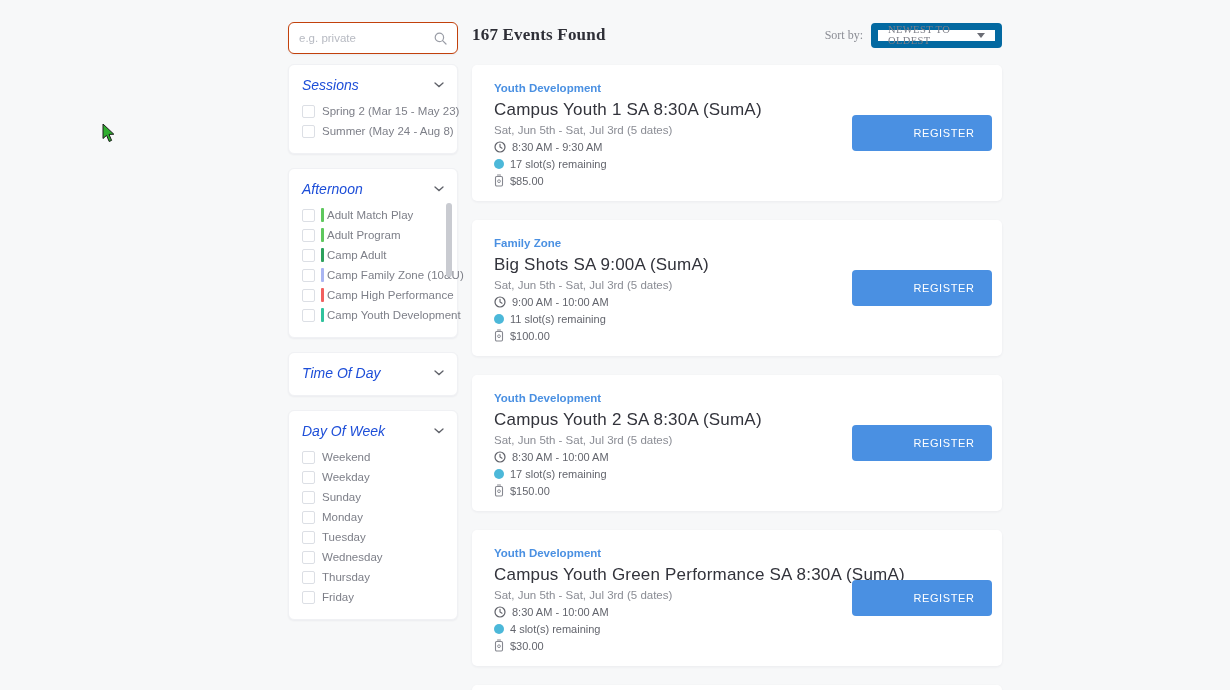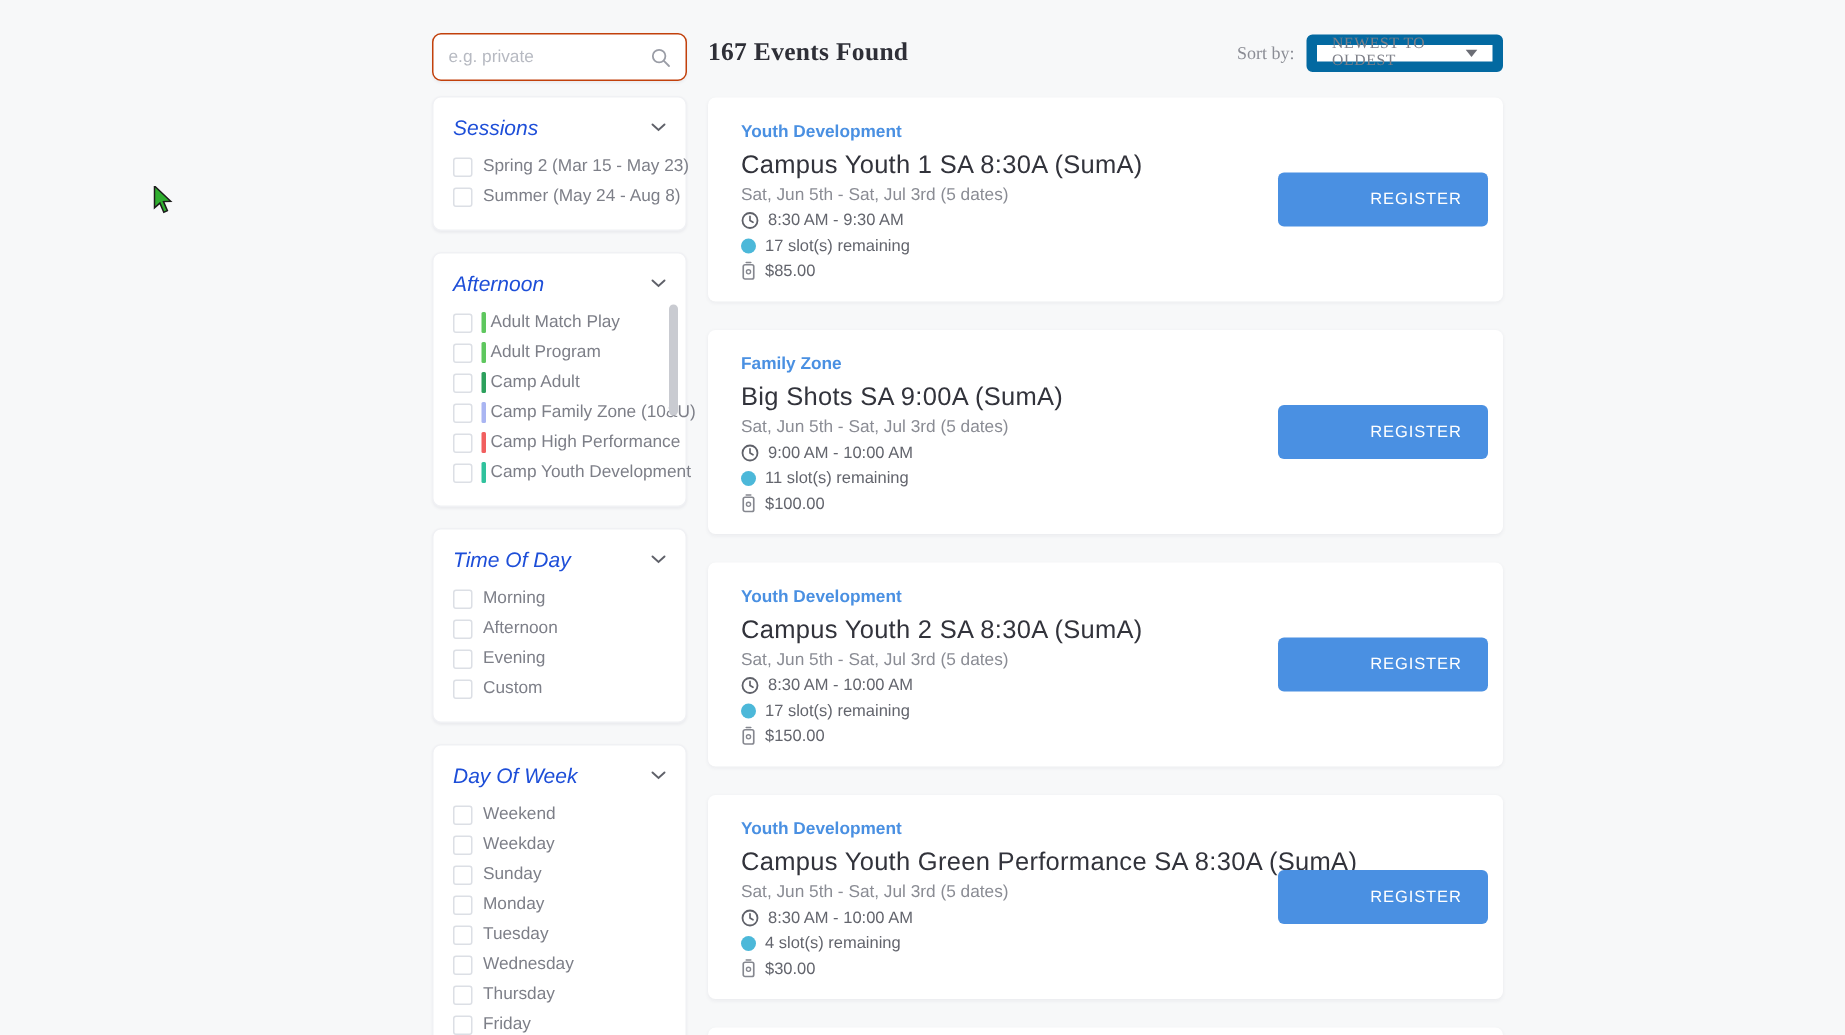--- a/index.html
+++ b/index.html
@@ -169,42 +169,20 @@
 
   <div class="panel">
     <div class="panel-header">
       <span>Time Of Day</span>
       <span style="display:inline-flex;">
         <svg width="10" height="6" viewBox="0 0 10 6">
             <polyline points="1,1 5,4.6 9,1" fill="none" stroke="#5f6169" stroke-width="1.3" stroke-linecap="round"></polyline>
           </svg>
       </span>
     </div>
-    <div style="margin-top:6px;">
-
-        <div class="opt">
-          <span class="cb"></span>
-          <span class="opt-label">Morning</span>
-        </div>
-
-        <div class="opt">
-          <span class="cb"></span>
-          <span class="opt-label">Afternoon</span>
-        </div>
-
-        <div class="opt">
-          <span class="cb"></span>
-          <span class="opt-label">Evening</span>
-        </div>
-
-        <div class="opt">
-          <span class="cb"></span>
-          <span class="opt-label">Custom</span>
-        </div>
-      </div>
   </div>
 
   <div class="panel">
     <div class="panel-header">
       <span>Day Of Week</span>
       <span style="display:inline-flex;">
         <svg width="10" height="6" viewBox="0 0 10 6">
             <polyline points="1,1 5,4.6 9,1" fill="none" stroke="#5f6169" stroke-width="1.3" stroke-linecap="round"></polyline>
           </svg>
       </span>

